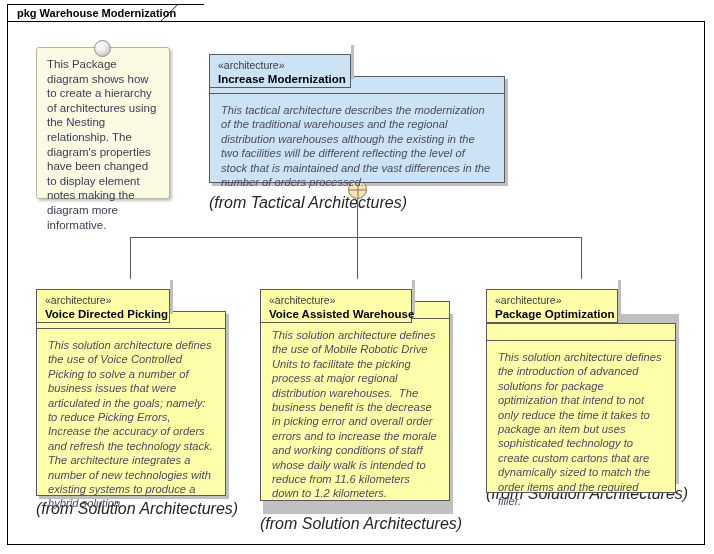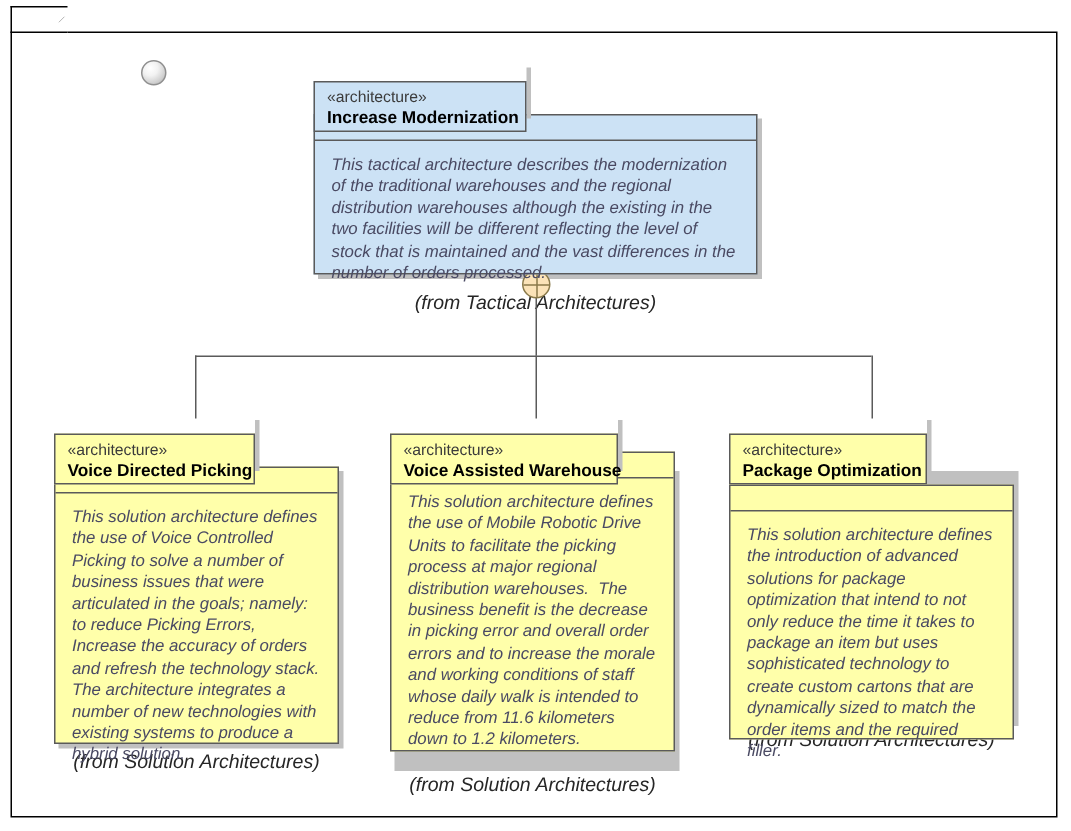--- a/index.html
+++ b/index.html
@@ -173,46 +173,49 @@
   .pkg-note-text {
     font-size: 11.2px;
     font-style: italic;
     line-height: 14.4px;
     color: #4a4a63;
     padding: 9px 11px 8px 11px;
     white-space: pre-wrap;
   }
   .pkg-caption {
     position: absolute;
-    font-size: 13px;
+    font-size: 16px;
     font-style: italic;
     color: #262626;
-    text-align: center;
     white-space: nowrap;
   }
 
   
   .pkg-blue .pkg-tab { background: #cce2f5; }
   .pkg-blue .pkg-body { background: #cce2f5; }
   
   .pkg-yellow .pkg-tab { background: #ffffaa; }
   .pkg-yellow .pkg-body { background: #ffffaa; }
 </style>
 </head>
 <body>
 
 <div id="canvas">
 
   <div class="frame-border"></div>
   <div class="frame-tab">
+    <span class="frame-tab-label">pkg Warehouse Modernization</span>
     <svg class="frame-tab-corner" width="180" height="18" viewBox="0 0 180 18">
       <path d="M 152 18 L 170 0" stroke="#000000" stroke-width="1" fill="none"></path>
     </svg>
   </div>
 
+  <div class="uml-note" style="left:36px; top:47px; width:134px; height:152px;">
+    <div class="uml-note-text">This Package diagram shows how to create a hierarchy of architectures using the Nesting relationship. The diagram's properties have been changed to display element notes making the diagram more informative.</div>
+  </div>
   <div class="note-pin" style="left:94px; top:40px;"></div>
 
   <div class="pkg pkg-blue" style="left:209px; top:42px;">
 
     <div class="pkg-tab" style="width:142px; height:34px;">
       <div class="pkg-stereotype">«architecture»</div>
       <div class="pkg-name">Increase Modernization</div>
     </div>
     <div class="pkg-tab-shadow" style="left:142px; height:34px;"></div>
 

